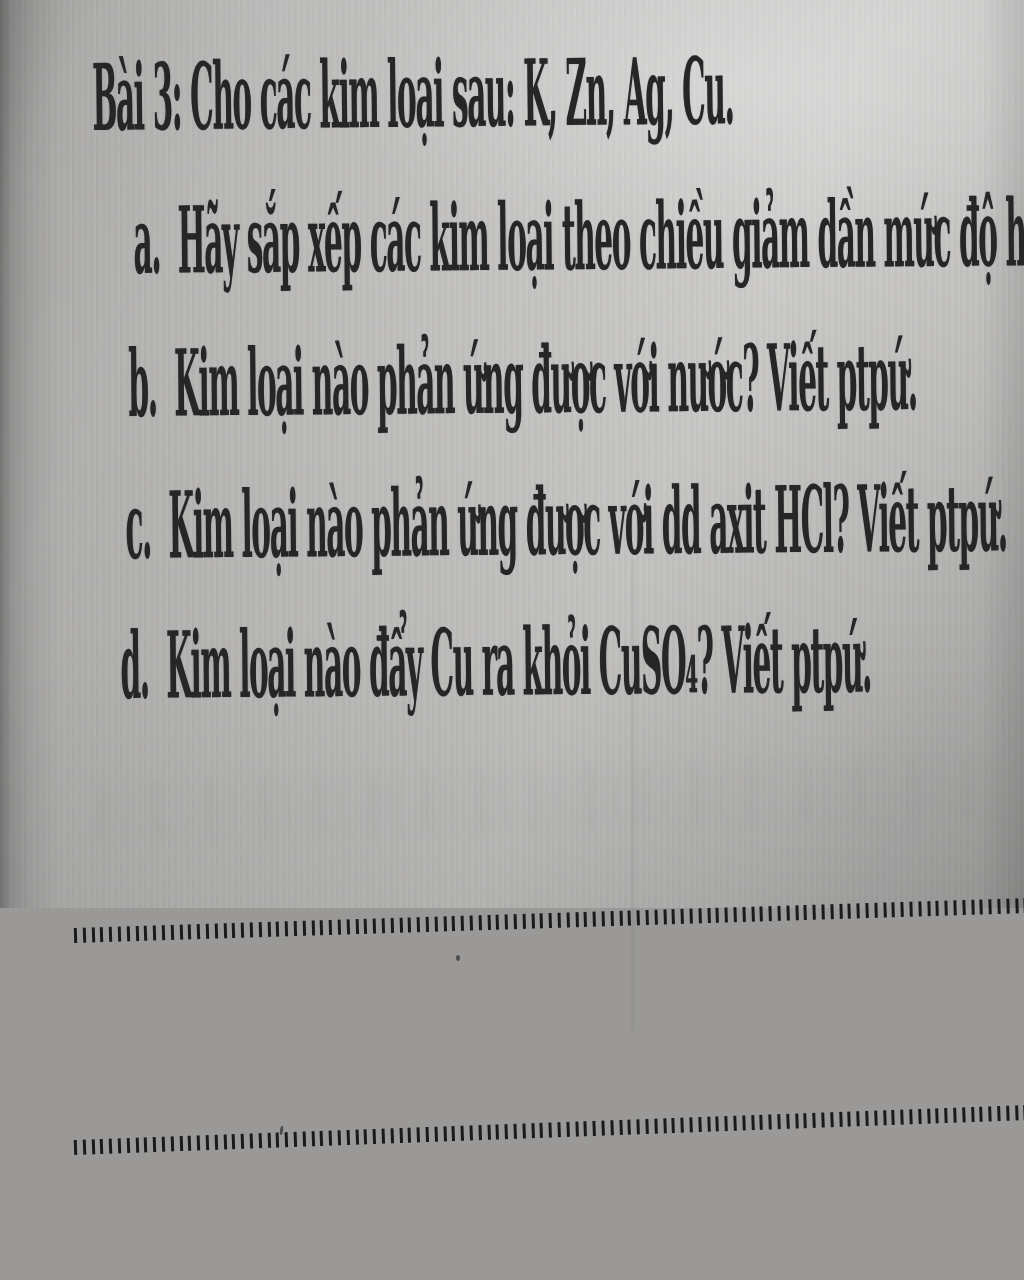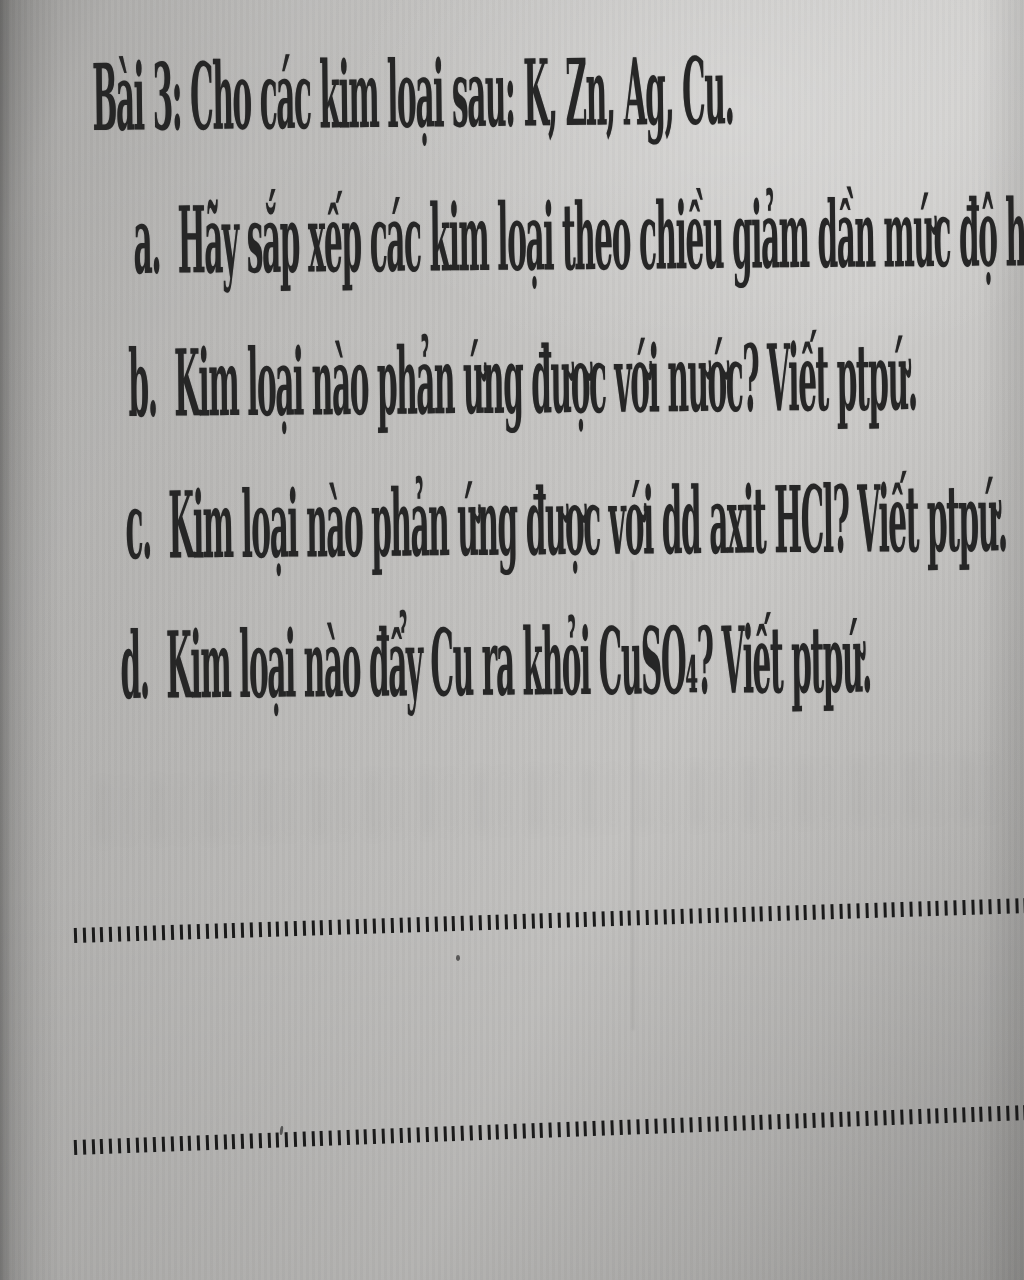--- a/index.html
+++ b/index.html
@@ -6,21 +6,21 @@
     margin: 0;
     padding: 0;
     width: 1024px;
     height: 1280px;
     overflow: hidden;
     background: #9a9997;
   }
   .page {
     position: relative;
     width: 1024px;
-    height: 1280px;
+    height: 908px;
     background:
       
       radial-gradient(55% 30% at 72% 9%, rgba(255,255,255,0.24), rgba(255,255,255,0) 70%),
       
       linear-gradient(90deg, rgba(0,0,0,0.30) 0px, rgba(0,0,0,0.14) 12px, rgba(0,0,0,0.05) 34px, rgba(0,0,0,0) 62px),
       
       linear-gradient(270deg, rgba(0,0,0,0.10) 0px, rgba(0,0,0,0) 46px),
       
       linear-gradient(180deg, rgba(255,255,255,0.10) 0%, rgba(255,255,255,0.02) 28%, rgba(0,0,0,0.05) 70%, rgba(0,0,0,0.12) 100%),
       

